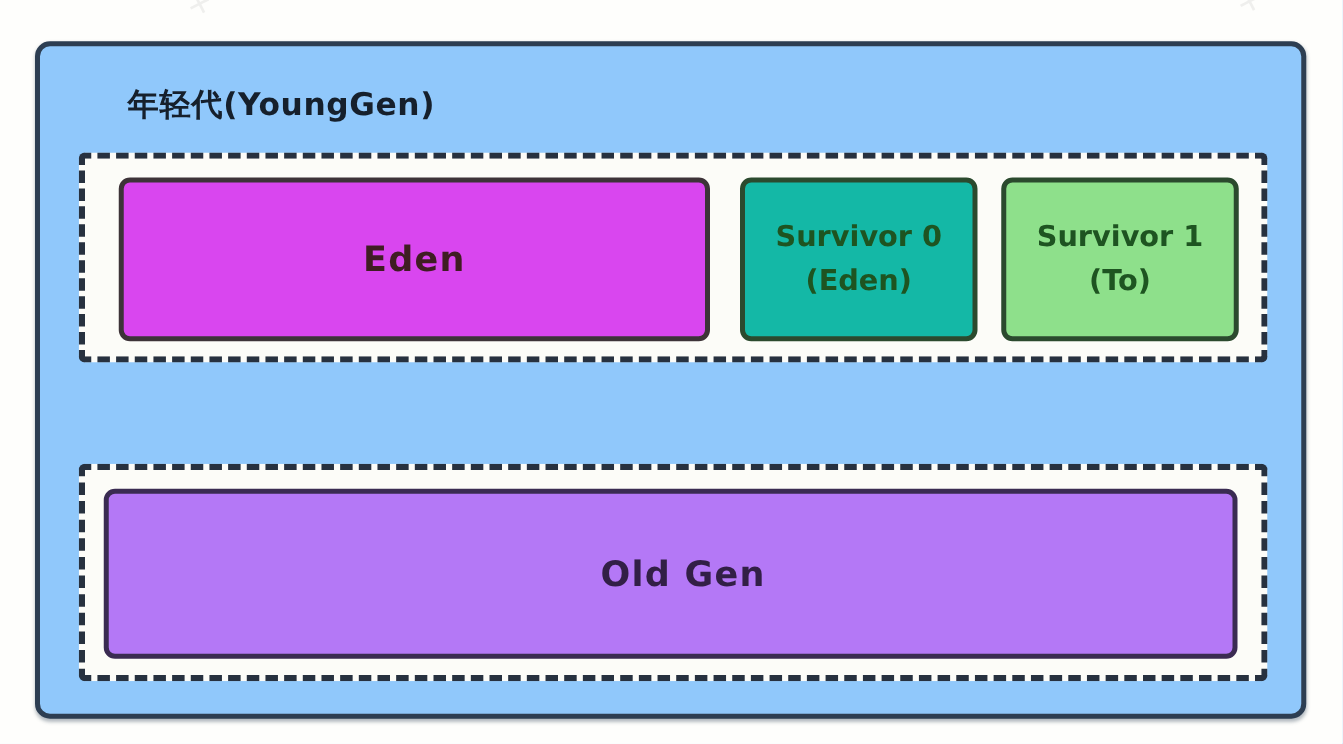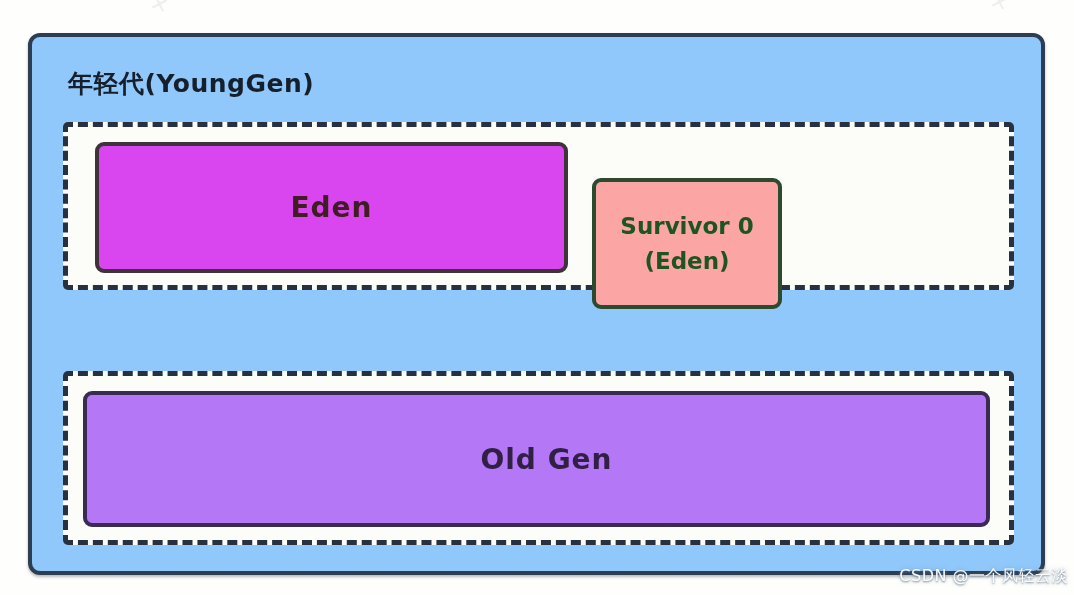--- a/index.html
+++ b/index.html
@@ -39,20 +39,21 @@
     border-radius: 12px;
     box-shadow: 0 2px 3px rgba(40,60,80,0.35);
   }
 
   .gen-label {
     position: absolute;
     font-size: 25px;
     font-weight: bold;
     color: #16202C;
     letter-spacing: 0.5px;
+    margin-left: 34px;
   }
   .younggen-label { left: 68px; top: 67px; }
   .oldgen-label   { left: 68px; top: 324px; }
 
   
   .dashed-container {
     position: absolute;
     background: #FCFCF8;
     border: 5px dashed #27313F;
     border-radius: 5px;
@@ -121,28 +122,31 @@
   <div class="heap-box" style="background-color: rgb(144, 200, 251);"></div>
 
   <div class="gen-label younggen-label">年轻代(YoungGen)</div>
 
   <div class="dashed-container younggen-dashed"></div>
 
   <div class="region-box eden-box" style="background-color: #d946ef;">
     <span>Eden</span>
   </div>
 
-  <div class="region-box survivor-box survivor0-box" style="background-color: #fca5a5; margin-top: 36px;">
+  <div class="region-box survivor-box survivor0-box" style="background-color: #14b8a6;">
     <span>Survivor 0</span>
     <span>(Eden)</span>
   </div>
 
+  <div class="region-box survivor-box survivor1-box" style="background-color: rgb(142, 224, 139);">
+    <span>Survivor 1</span>
+    <span>(To)</span>
+  </div>
 
 
   <div class="dashed-container oldgen-dashed"></div>
 
   <div class="region-box oldgen-box" style="background-color: rgb(180, 120, 246);">
     <span>Old Gen</span>
   </div>
 
-  <div class="watermark">CSDN @一个风轻云淡</div>
 
 </div>
 
 </body></html>

